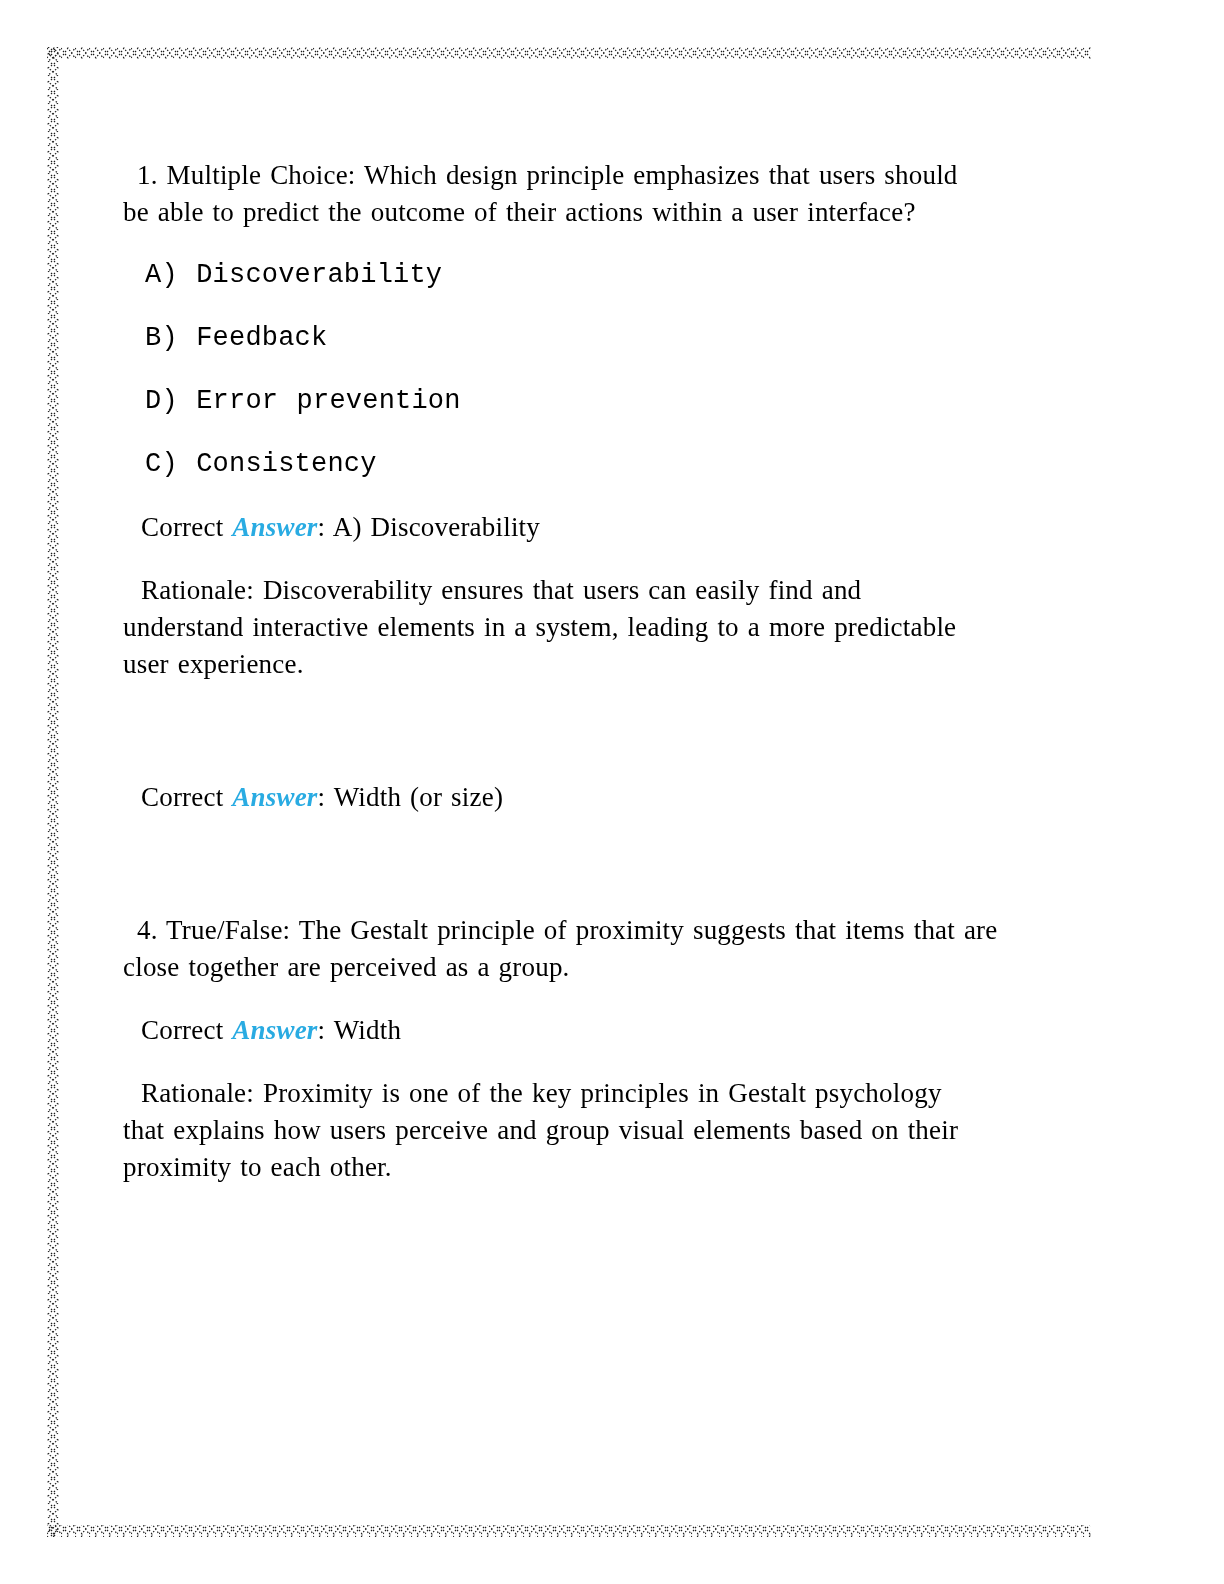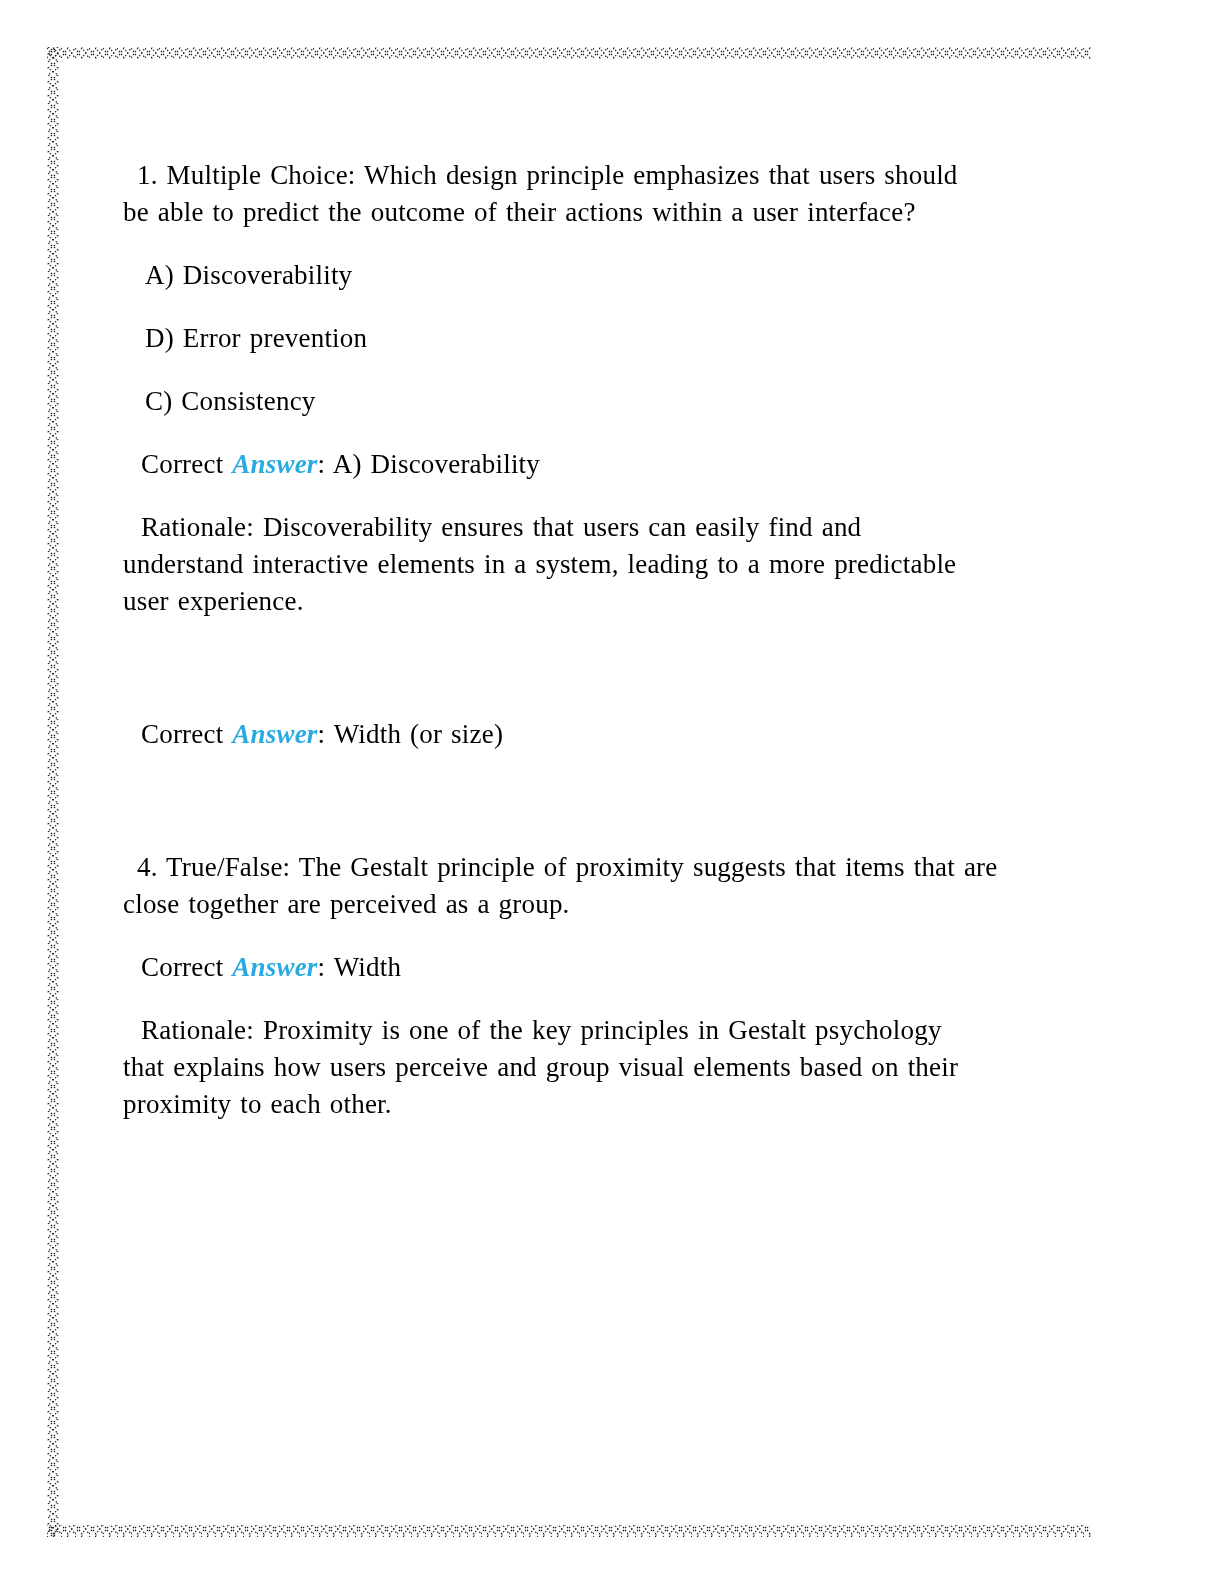--- a/index.html
+++ b/index.html
@@ -33,21 +33,21 @@
     text-align: left;
   }
   .content p {
     margin: 0 0 26px 0;
     white-space: pre-line;
   }
   section + section {
     margin-top: 96px;
   }
   .q   { text-indent: 14px; }
-  .opt { text-indent: 22px; }
+  .opt { text-indent: 22px; font-family: Liberation Mono, monospace; }
   .ans { text-indent: 18px; white-space: normal; }
   .rat { text-indent: 18px; }
   .answer-word {
     color: var(--accent, #29ABE2);
     font-weight: bold;
     font-style: italic;
   }
 </style>
 </head>
 <body>
@@ -70,20 +70,21 @@
     <rect x="0" y="0" width="12" height="1490" fill="url(#zzv)"></rect>
     <rect x="1118" y="0" width="12" height="1490" fill="url(#zzv)"></rect>
   </svg>
 
   <main class="content">
 
     <section>
       <p class="q">1. Multiple Choice: Which design principle emphasizes that users should
 be able to predict the outcome of their actions within a user interface?</p>
       <p class="opt">A) Discoverability</p>
+      <p class="opt">B) Feedback</p>
       <p class="opt">D) Error prevention</p>
       <p class="opt">C) Consistency</p>
       <p class="ans"><span>Correct </span><span class="answer-word">Answer</span><span>: A) Discoverability</span></p>
       <p class="rat">Rationale: Discoverability ensures that users can easily find and
 understand interactive elements in a system, leading to a more predictable
 user experience.</p>
     </section>
 
     <section>
       <p class="ans"><span>Correct </span><span class="answer-word">Answer</span><span>: Width (or size)</span></p>

